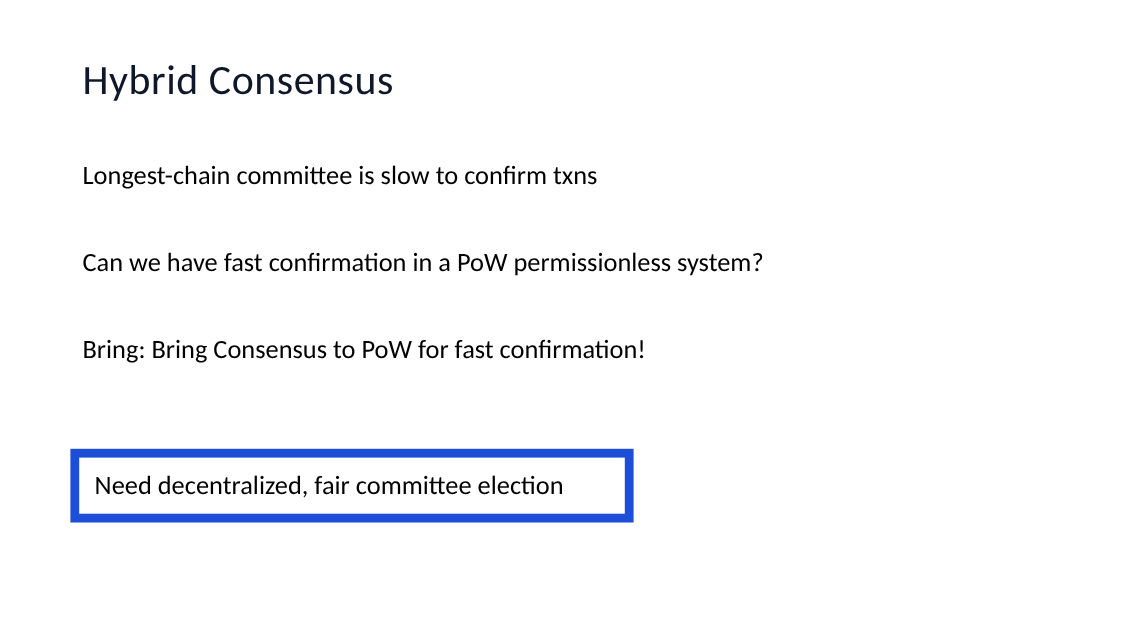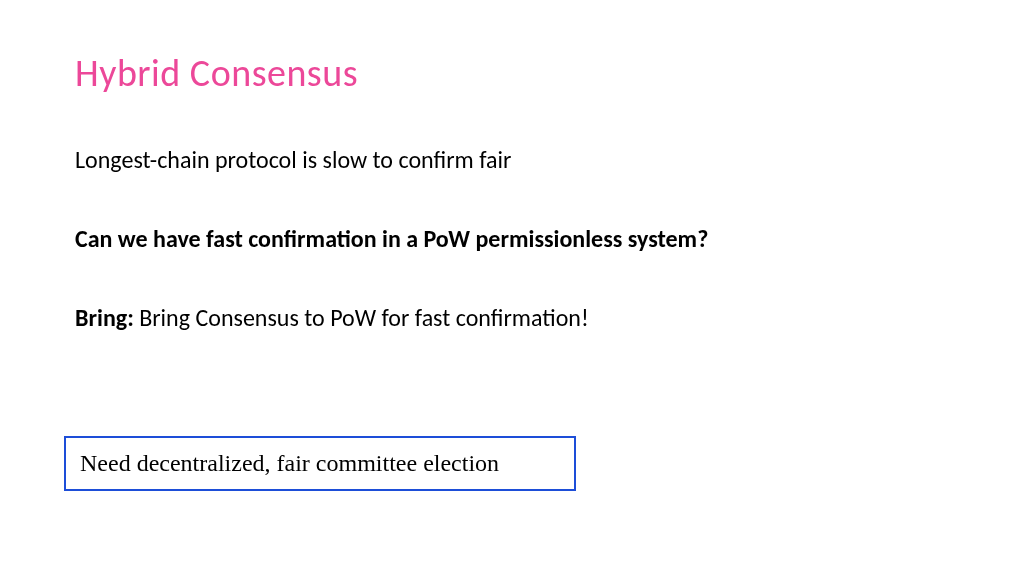--- a/index.html
+++ b/index.html
@@ -12,56 +12,55 @@
       height: 576px;
       background: #ffffff;
       font-family: Calibri, 'Segoe UI', Arial, sans-serif;
       color: #000000;
       padding: 50px 75px 0 75px;
       position: relative;
     }
     .title {
       font-size: 38px;
       font-weight: 400;
-      color: #ec4899;
+      color: #0f172a;
       margin-bottom: 48px;
       letter-spacing: 0.5px;
     }
     .line {
       font-size: 24px;
       font-weight: 400;
       color: #000000;
       margin-bottom: 48px;
       line-height: 1.3;
     }
     .bold {
-      font-weight: 700;
+      font-weight: 400;
     }
     .boxed-container {
       position: absolute;
       left: 64px;
-      top: 436px;
+      top: 408px;
       width: 512px;
-      border: 2px solid #1d4ed8;
+      border: 8px solid #1d4ed8;
       padding: 10px 14px;
-      font-family: Liberation Serif, serif;
     }
     .boxed-text {
       font-size: 24px;
       font-weight: 400;
       color: #000000;
       line-height: 1.3;
     }
   </style>
 </head>
 <body>
 
 <h1 class="title">Hybrid Consensus</h1>
 
-<p class="line">Longest-chain protocol is slow to confirm fair</p>
+<p class="line">Longest-chain committee is slow to confirm txns</p>
 
 <p class="line bold">Can we have fast confirmation in a PoW permissionless system?</p>
 
 <p class="line">
   <span class="bold">Bring:</span><span> Bring Consensus to PoW for fast confirmation!</span>
 </p>
 
 <div class="boxed-container">
   <p class="boxed-text">Need decentralized, fair committee election</p>
 </div>

